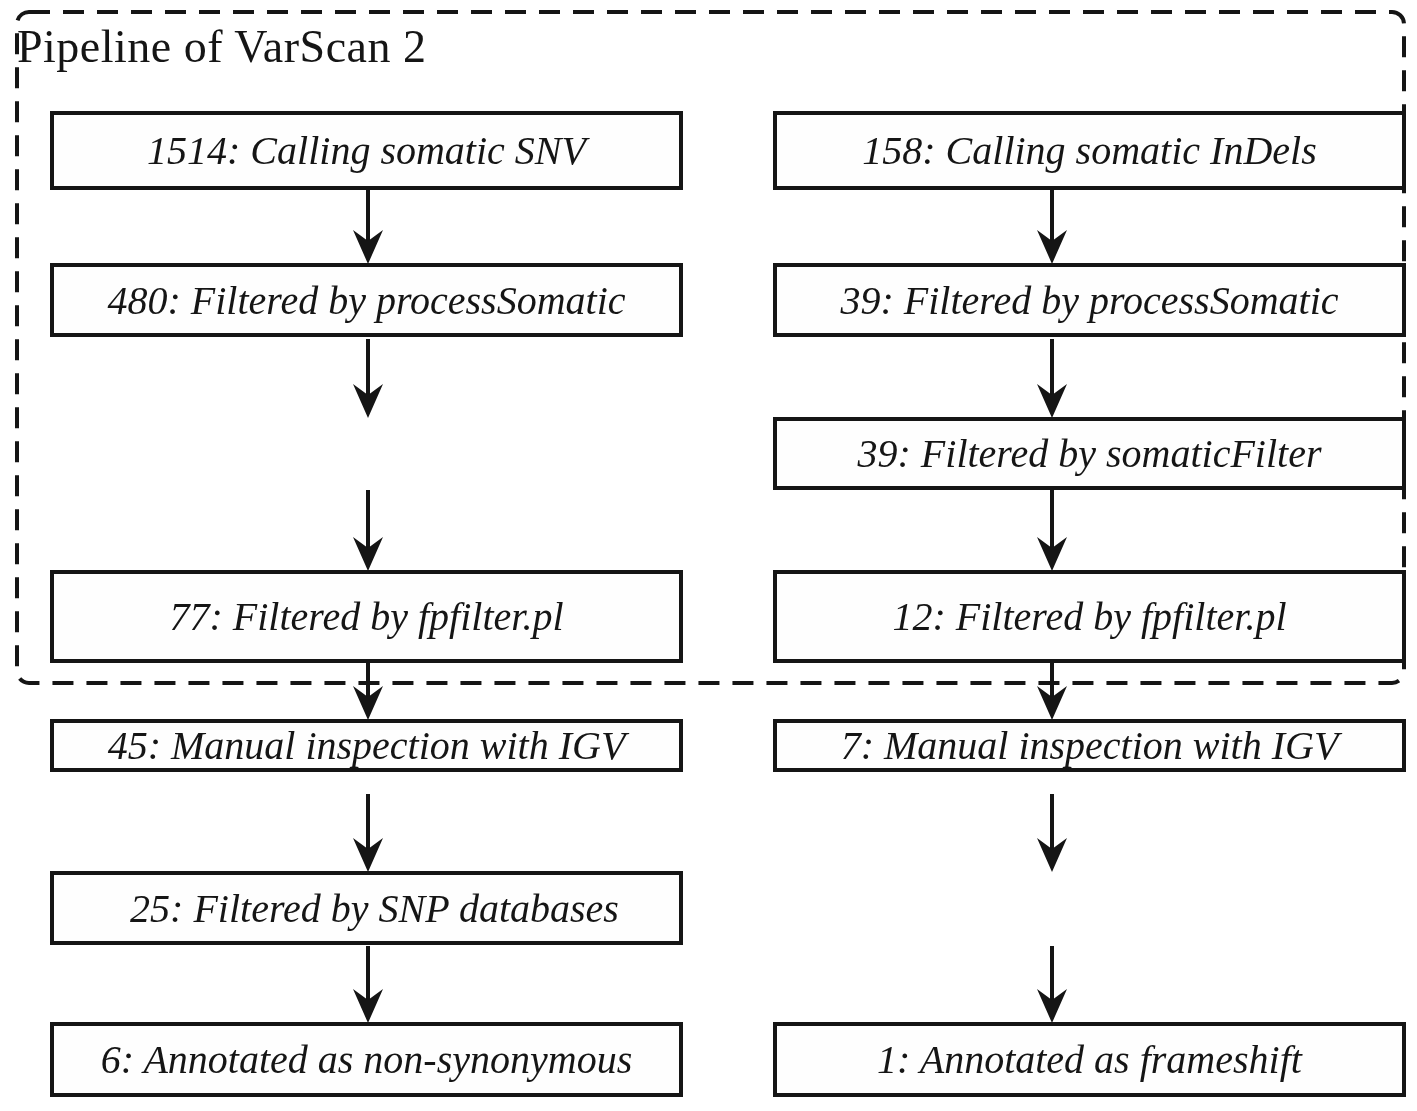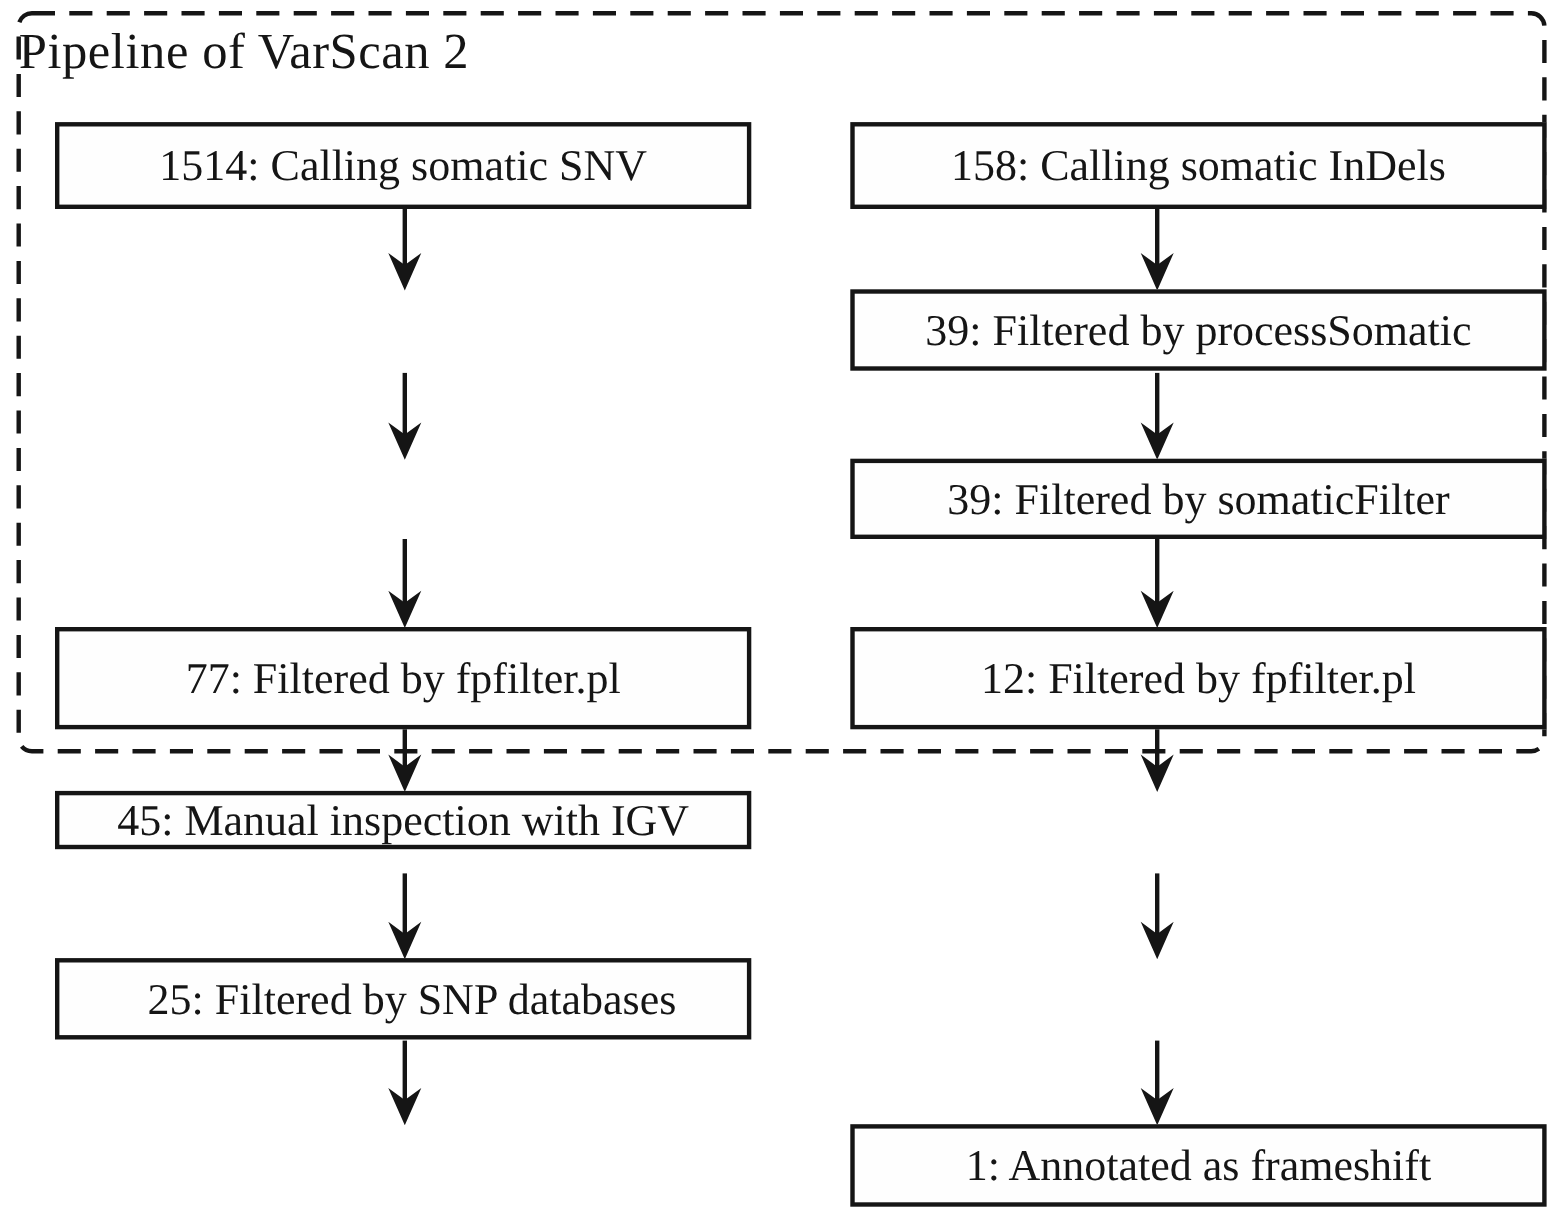--- a/index.html
+++ b/index.html
@@ -37,20 +37,21 @@
     position: absolute;
     box-sizing: border-box;
     border: 4px solid #151515;
     background: #fefefe;
     display: flex;
     align-items: center;
     justify-content: center;
     font-size: 40px;
     white-space: nowrap;
     text-align: left;
+    font-style: italic;
   }
   .col-l { left: 50px;  width: 633px; }
   .col-r { left: 737px; width: 633px; margin-left: 36px; }
   .r0 { top: 111px;  height: 79px; }
   .r1 { top: 263px;  height: 74px; }
   .r2 { top: 417px;  height: 73px; }
   .r3 { top: 570px;  height: 93px; }
   .r4 { top: 719px;  height: 53px; }
   .r5 { top: 871px;  height: 74px; padding-left: 16px; }
   .r6 { top: 1022px; height: 75px; }
@@ -111,23 +112,26 @@
     </g>
     <g stroke="#151515" fill="#151515">
       <line x1="1052" y1="946" x2="1052" y2="1005" stroke-width="4"></line>
       <path d="M 1052 1023 L 1037 989 L 1052 1000 L 1067 989 Z" stroke="none"></path>
     </g>
   </svg>
 
   <div class="title">Pipeline of VarScan 2</div>
 
   <div class="box col-l r0">1514: Calling somatic SNV</div>
+  <div class="box col-l r1">480: Filtered by processSomatic</div>
   <div class="box col-l r3">77: Filtered by fpfilter.pl</div>
   <div class="box col-l r4">45: Manual inspection with IGV</div>
   <div class="box col-l r5">25: Filtered by SNP databases</div>
+  <div class="box col-l r6">6: Annotated as non-synonymous</div>
 
   <div class="box col-r r0">158: Calling somatic InDels</div>
   <div class="box col-r r1">39: Filtered by processSomatic</div>
   <div class="box col-r r2">39: Filtered by somaticFilter</div>
   <div class="box col-r r3">12: Filtered by fpfilter.pl</div>
+  <div class="box col-r r4">7: Manual inspection with IGV</div>
   <div class="box col-r r6">1: Annotated as frameshift</div>
 
 </div>
 
 </body></html>

